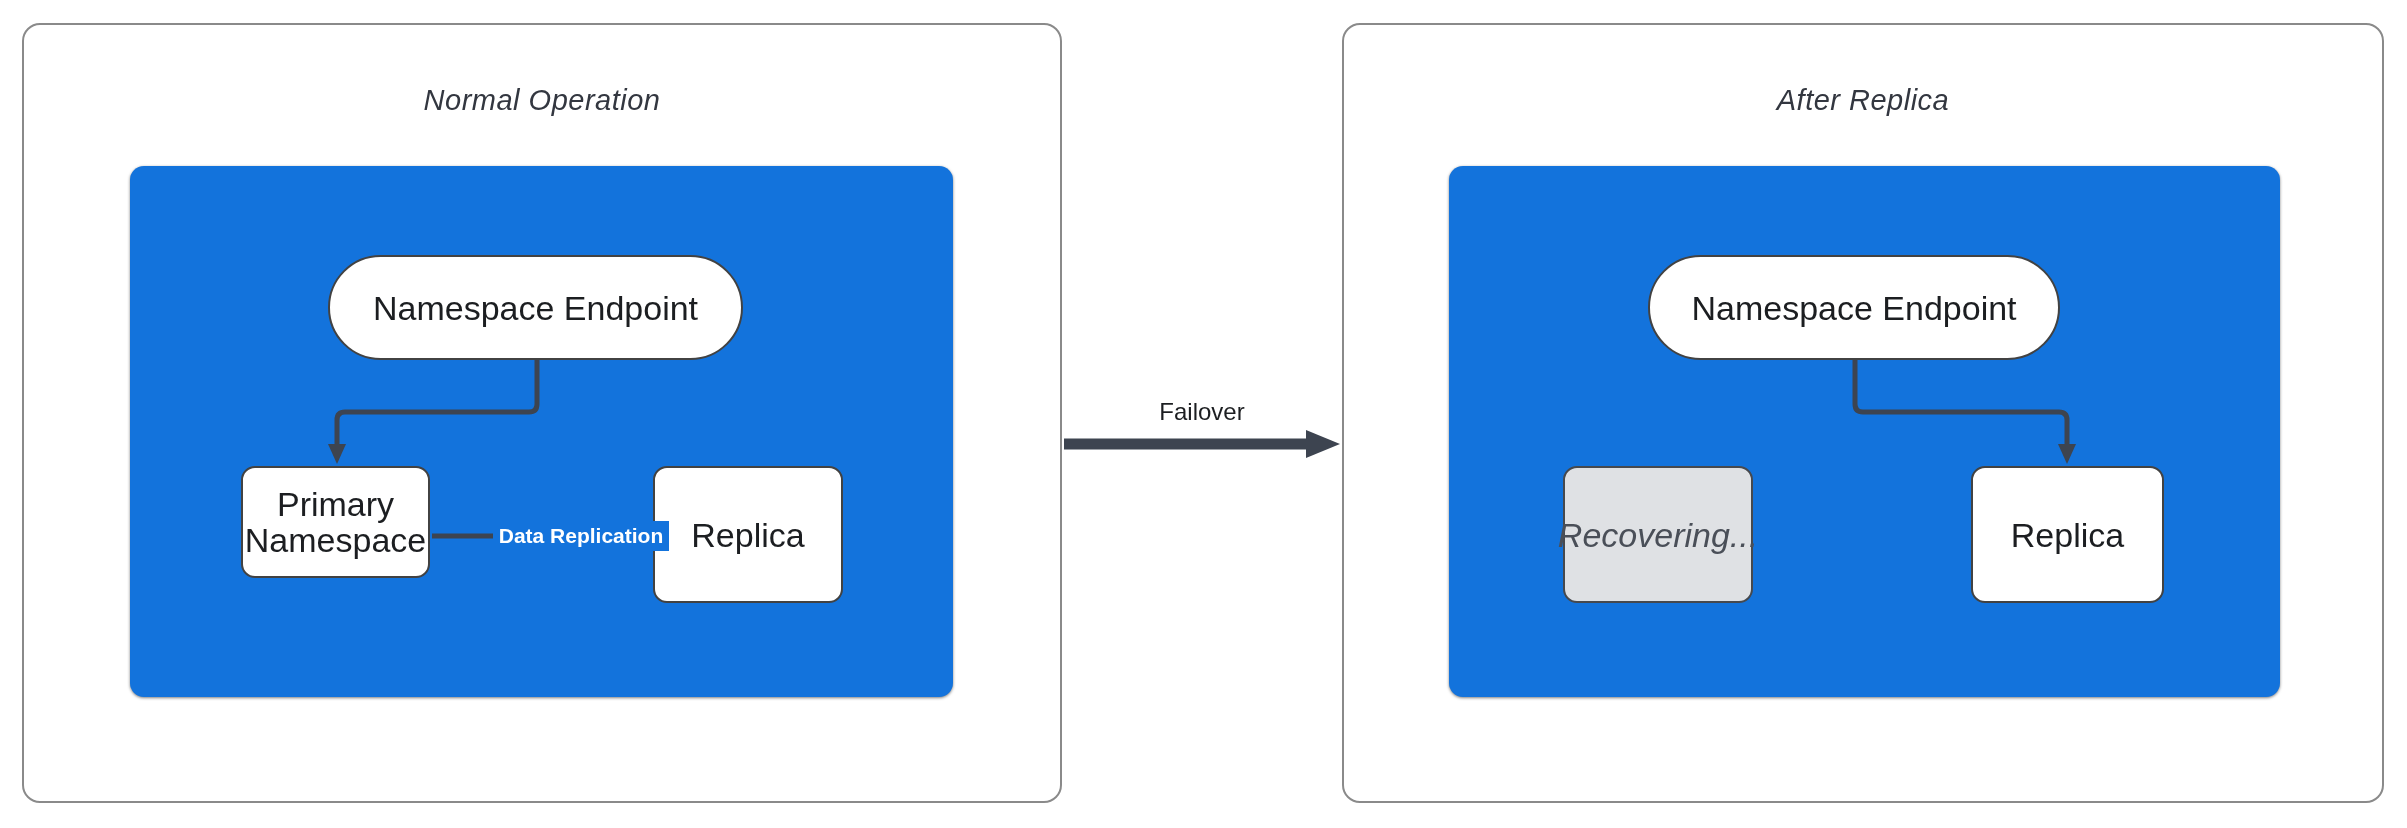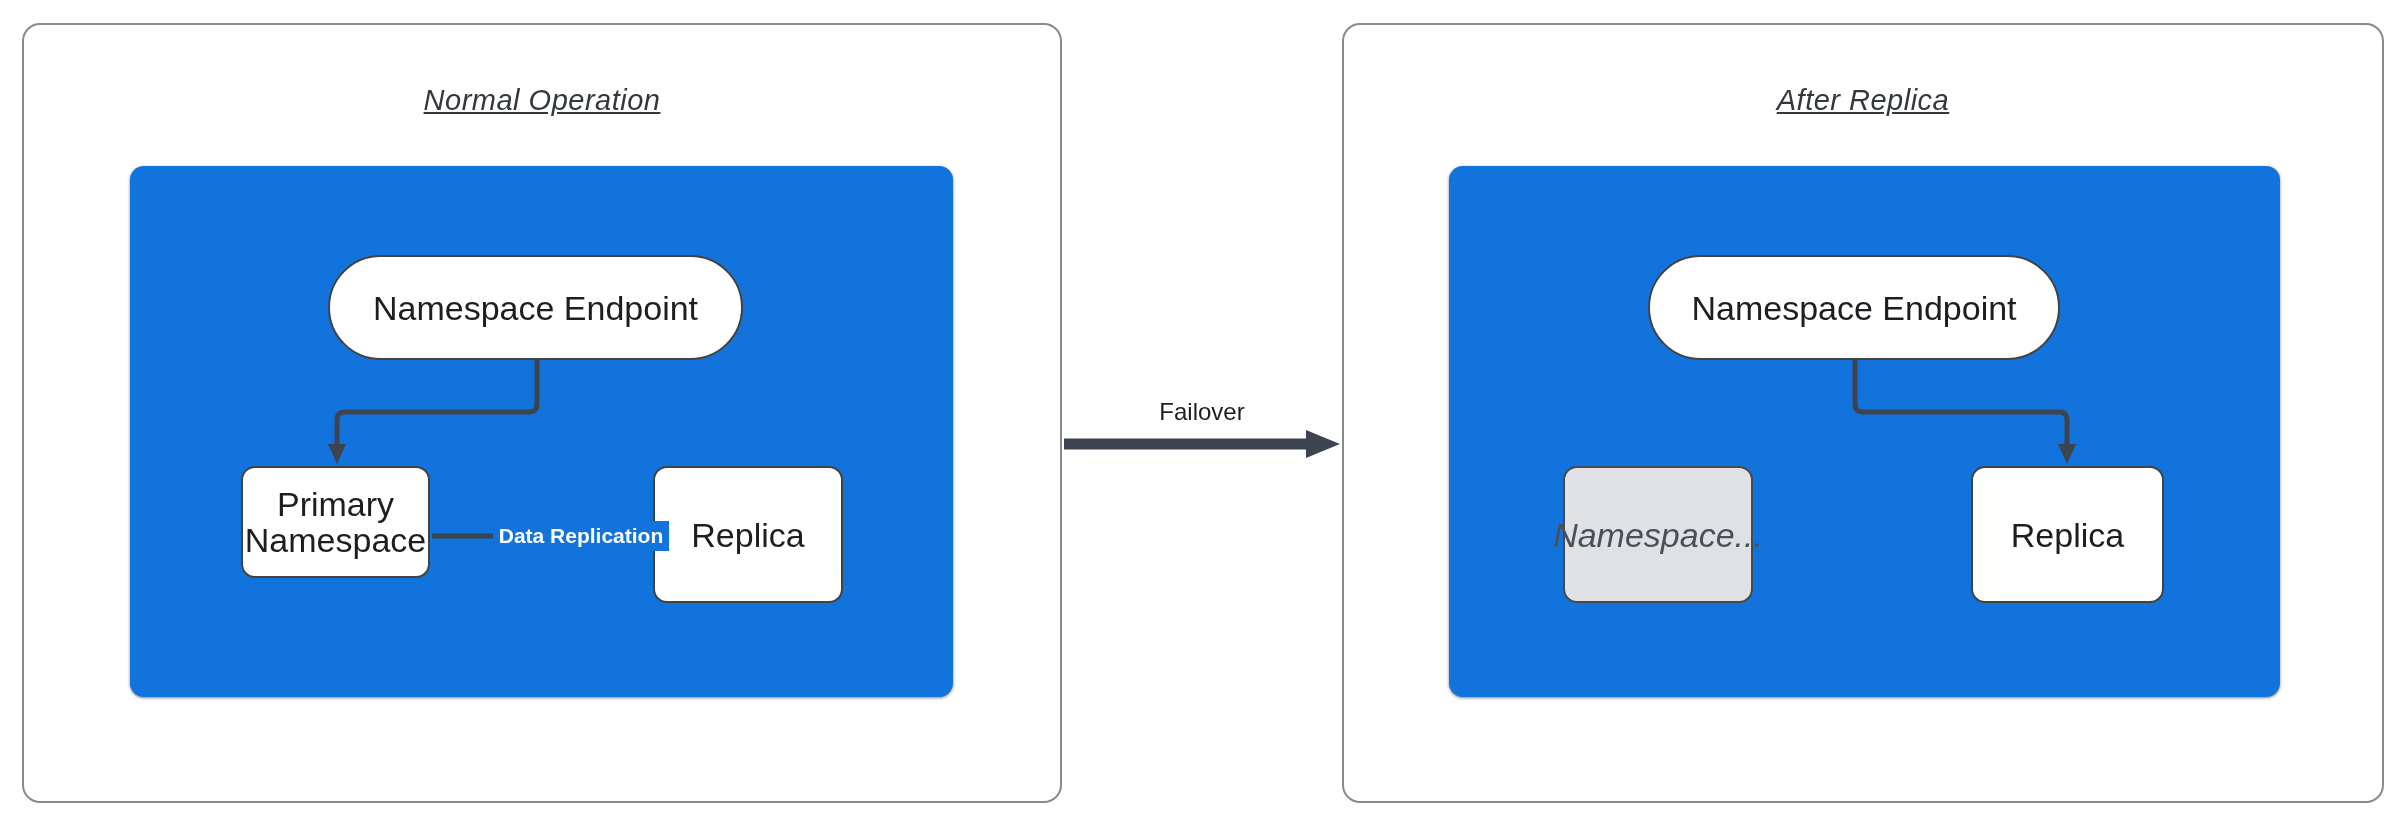--- a/index.html
+++ b/index.html
@@ -22,21 +22,20 @@
   .panel-right { left: 1342px; top: 23px; width: 1042px; height: 780px; }
   .panel-title {
     position: absolute;
     top: 84px;
     width: 100%;
     text-align: center;
     font-style: italic;
     font-size: 29px;
     color: #333740;
     letter-spacing: 0.5px;
-    text-decoration: underline;
   }
   .title-left  { left: 22px;   width: 1040px; }
   .title-right { left: 1342px; width: 1042px; }
   .cluster {
     position: absolute;
     background: #1373dc;
     border-radius: 14px;
     box-shadow: 0 1px 3px rgba(0,0,0,0.5);
   }
   .cluster-left  { left: 130px;  top: 166px; width: 823px; height: 531px; }
@@ -135,21 +134,21 @@
     <span>Primary Namespace</span>
   </div>
   <div class="node rect node-replica-left">
     <span>Replica</span>
   </div>
 
   <div class="node pill pill-right">
     <span>Namespace Endpoint</span>
   </div>
   <div class="node rect node-recovering">
-    <span>Namespace...</span>
+    <span>Recovering...</span>
   </div>
   <div class="node rect node-replica-right">
     <span>Replica</span>
   </div>
 
   <div class="edge-label">Data Replication</div>
   <div class="failover-label">Failover</div>
 
 </div>
 

